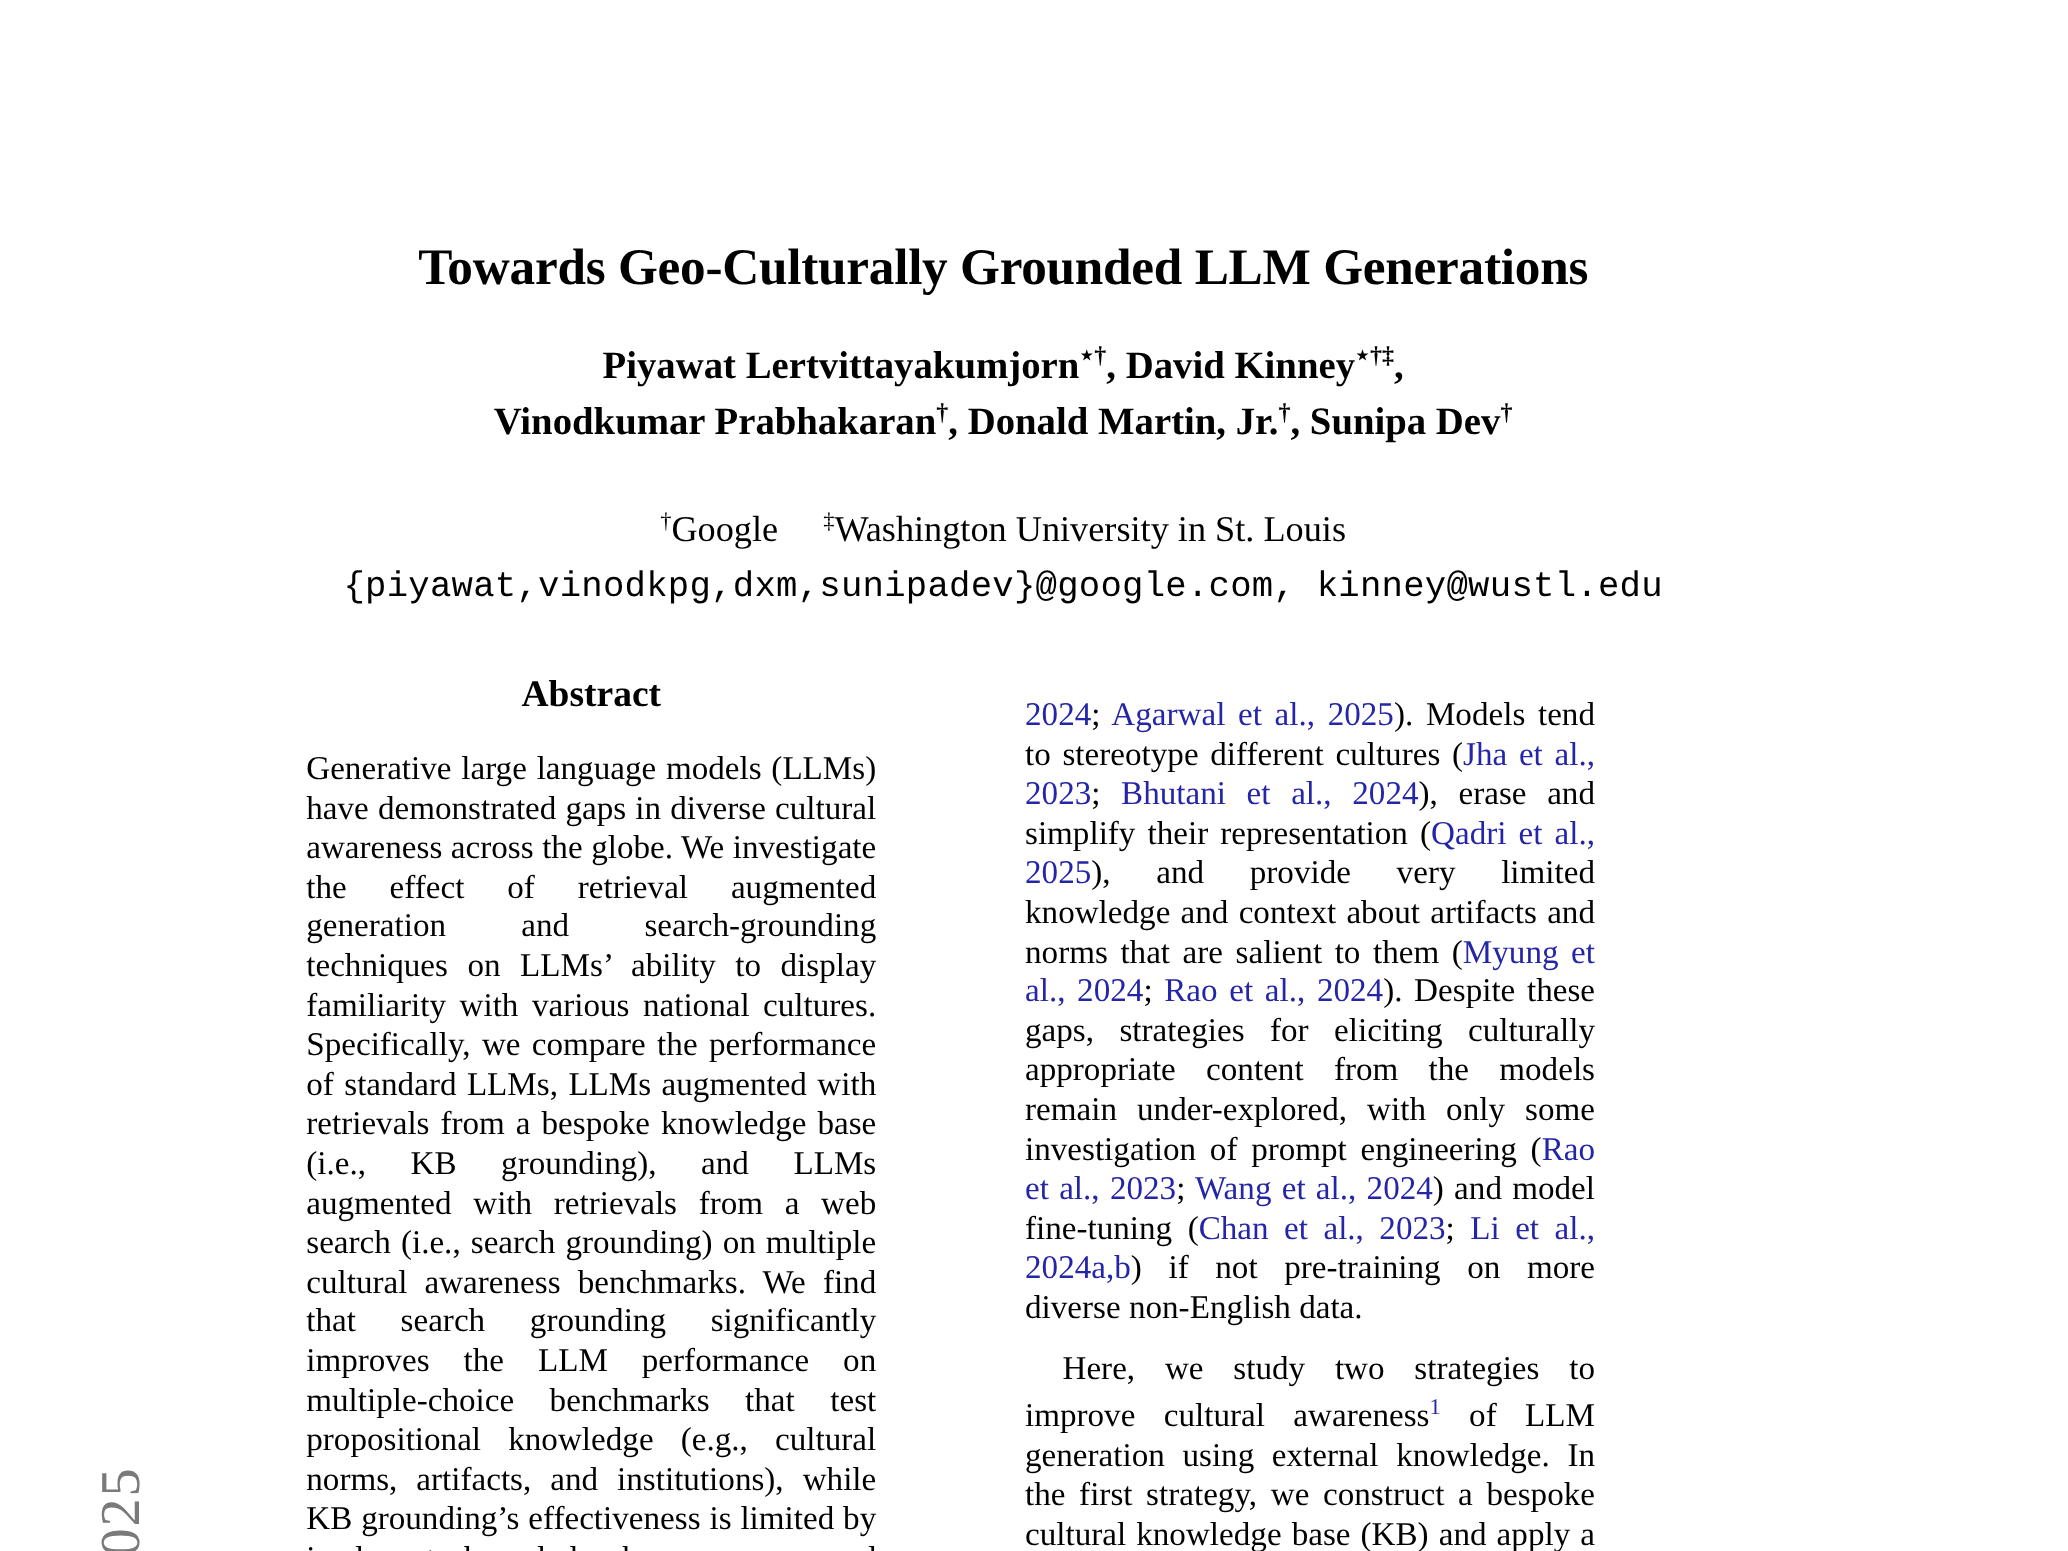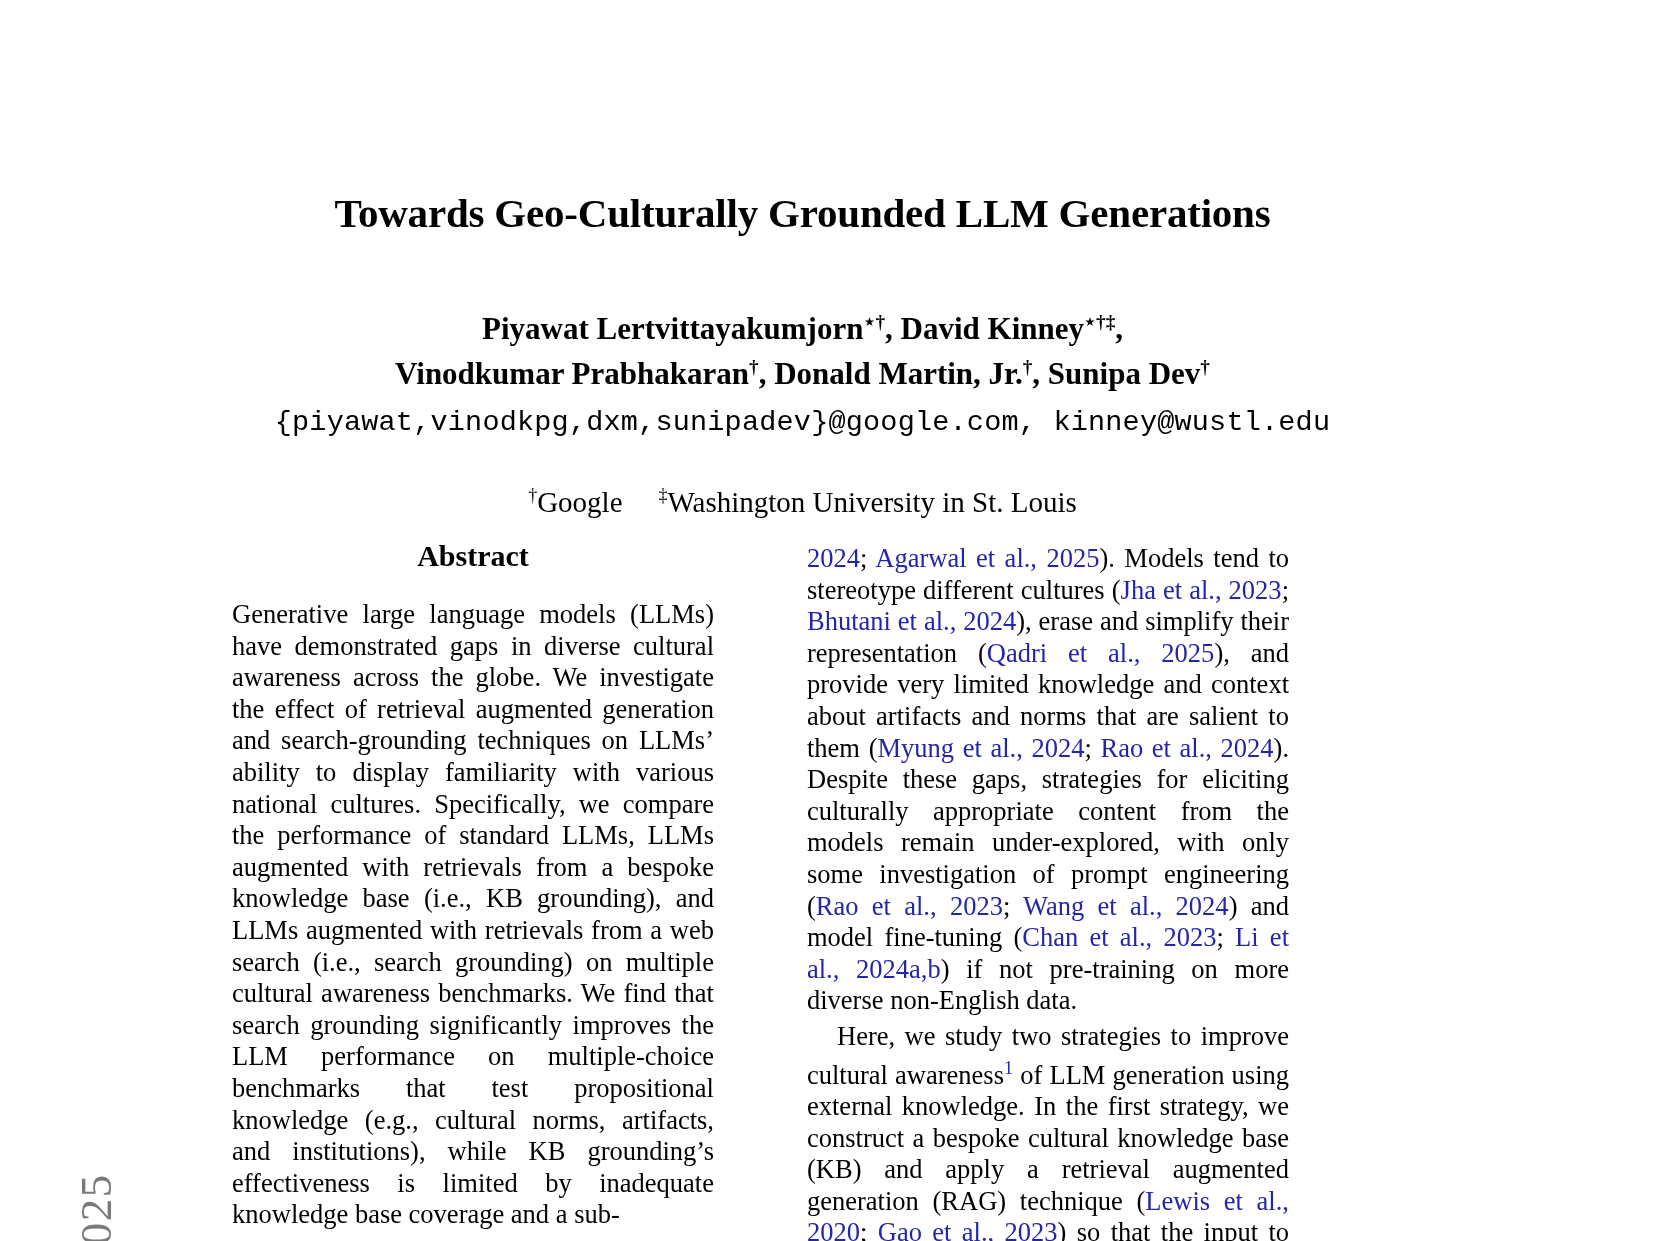--- a/index.html
+++ b/index.html
@@ -58,21 +58,21 @@
 
   #paper-title {
     font-size: 41px;
     font-weight: bold;
     letter-spacing: -0.2px;
     line-height: 1.15;
     margin: 0;
   }
 
   #authors {
-    margin-top: 70px;
+    margin-top: 33px;
     font-size: 31px;
     font-weight: bold;
     line-height: 1.45;
   }
   #authors .aline { display: block; }
   sup.mark {
     font-size: 0.62em;
     vertical-align: super;
     font-weight: bold;
   }
@@ -118,21 +118,21 @@
     font-weight: bold;
     text-align: center;
     margin: 0 0 26px 0;
   }
 
   .para {
     font-size: 26.5px;
     line-height: 31.6px;
     text-align: justify;
     text-justify: inter-word;
-    margin: 4px;
+    margin: 17px;
     hyphens: none;
   }
   .para + .para { text-indent: 30px; }
 
   .cite {
     color: #2525a8;
   }
   sup.fn {
     color: #2525a8;
     font-size: 0.68em;
@@ -154,25 +154,25 @@
 
     <div id="authors">
       <span class="aline">
         <span>Piyawat Lertvittayakumjorn</span><sup class="mark">⋆†</sup><span>, David Kinney</span><sup class="mark">⋆†‡</sup><span>,</span>
       </span>
       <span class="aline">
         <span>Vinodkumar Prabhakaran</span><sup class="mark">†</sup><span>, Donald Martin, Jr.</span><sup class="mark">†</sup><span>, Sunipa Dev</span><sup class="mark">†</sup>
       </span>
     </div>
 
-    <div id="emails">{piyawat,vinodkpg,dxm,sunipadev}@google.com, kinney@wustl.edu</div>
-
     <div id="affiliations">
       <span class="aff"><sup class="mark">†</sup><span>Google</span></span><span class="aff"><sup class="mark">‡</sup><span>Washington University in St. Louis</span></span>
     </div>
+
+    <div id="emails">{piyawat,vinodkpg,dxm,sunipadev}@google.com, kinney@wustl.edu</div>
 
   </div>
 
   <div id="columns">
 
     <div class="column" id="col-left">
       <div id="abstract-heading">Abstract</div>
       <p class="para">Generative large language models (LLMs) have demonstrated gaps in diverse cultural awareness across the globe. We investigate the effect of retrieval augmented generation and search-grounding techniques on LLMs’ ability to display familiarity with various national cultures. Specifically, we compare the performance of standard LLMs, LLMs augmented with retrievals from a bespoke knowledge base (i.e., KB grounding), and LLMs augmented with retrievals from a web search (i.e., search grounding) on multiple cultural awareness benchmarks. We find that search grounding significantly improves the LLM performance on multiple-choice benchmarks that test propositional knowledge (e.g., cultural norms, artifacts, and institutions), while KB grounding’s effectiveness is limited by inadequate knowledge base coverage and a sub-</p>
     </div>
 

